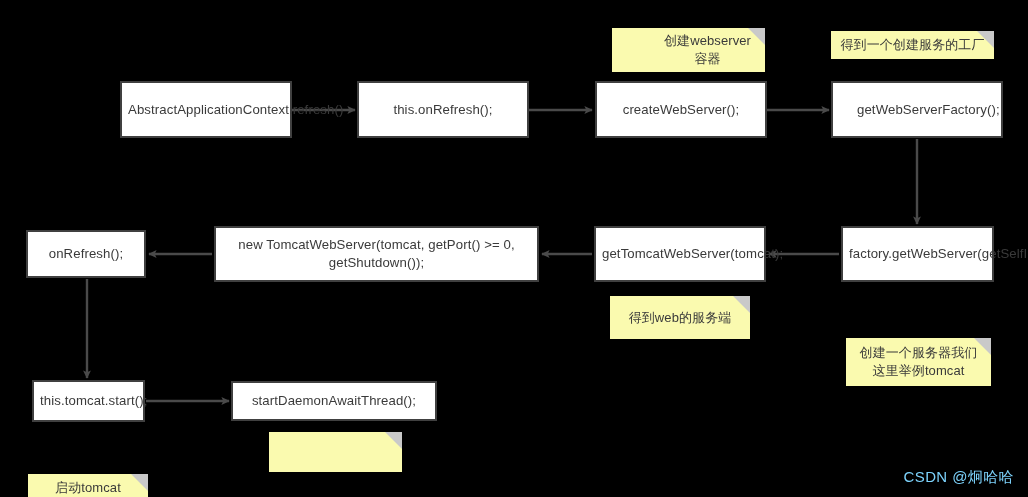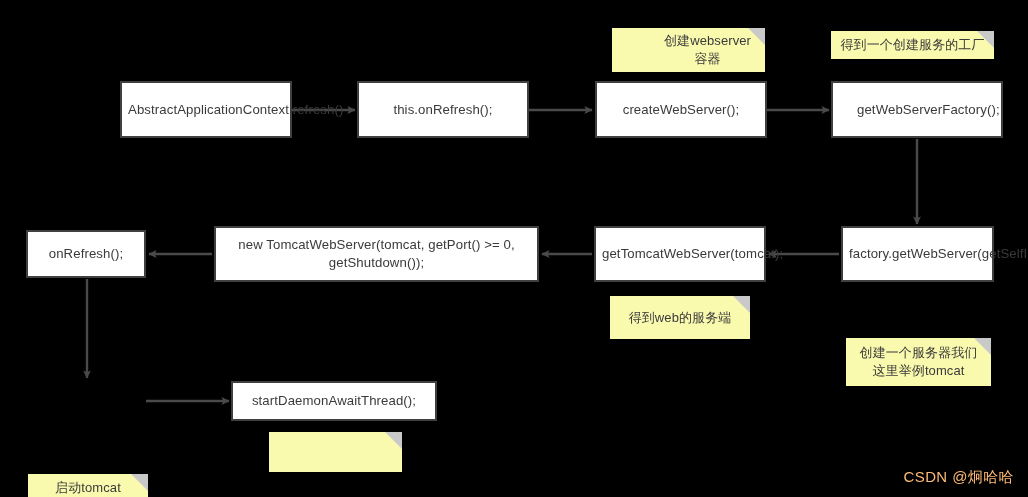--- a/index.html
+++ b/index.html
@@ -77,21 +77,21 @@
     height: 497px;
     z-index: 1;
     pointer-events: none;
   }
 
   
   .watermark {
     position: absolute;
     right: 14px;
     bottom: 10px;
-    color: #fdba74;
+    color: #7dd3fc;
     font-size: 15px;
     letter-spacing: 0.4px;
     z-index: 5;
     user-select: none;
   }
 </style>
 </head>
 <body>
 
 <div id="canvas">
@@ -178,20 +178,23 @@
   </div>
 
   <div class="node" style="left:214px; top:226px; width:325px; height:56px;">
     <span>new TomcatWebServer(tomcat, getPort() &gt;= 0, getShutdown());</span>
   </div>
 
   <div class="node" style="left:26px; top:230px; width:120px; height:48px;">
     <span>onRefresh();</span>
   </div>
 
+  <div class="node" style="left:32px; top:380px; width:113px; height:42px;">
+    <span>this.tomcat.start();</span>
+  </div>
 
   <div class="node" style="left:231px; top:381px; width:206px; height:40px;">
     <span>startDaemonAwaitThread();</span>
   </div>
 
   <div class="watermark">CSDN @炯哈哈</div>
 
 </div>
 
 </body></html>

